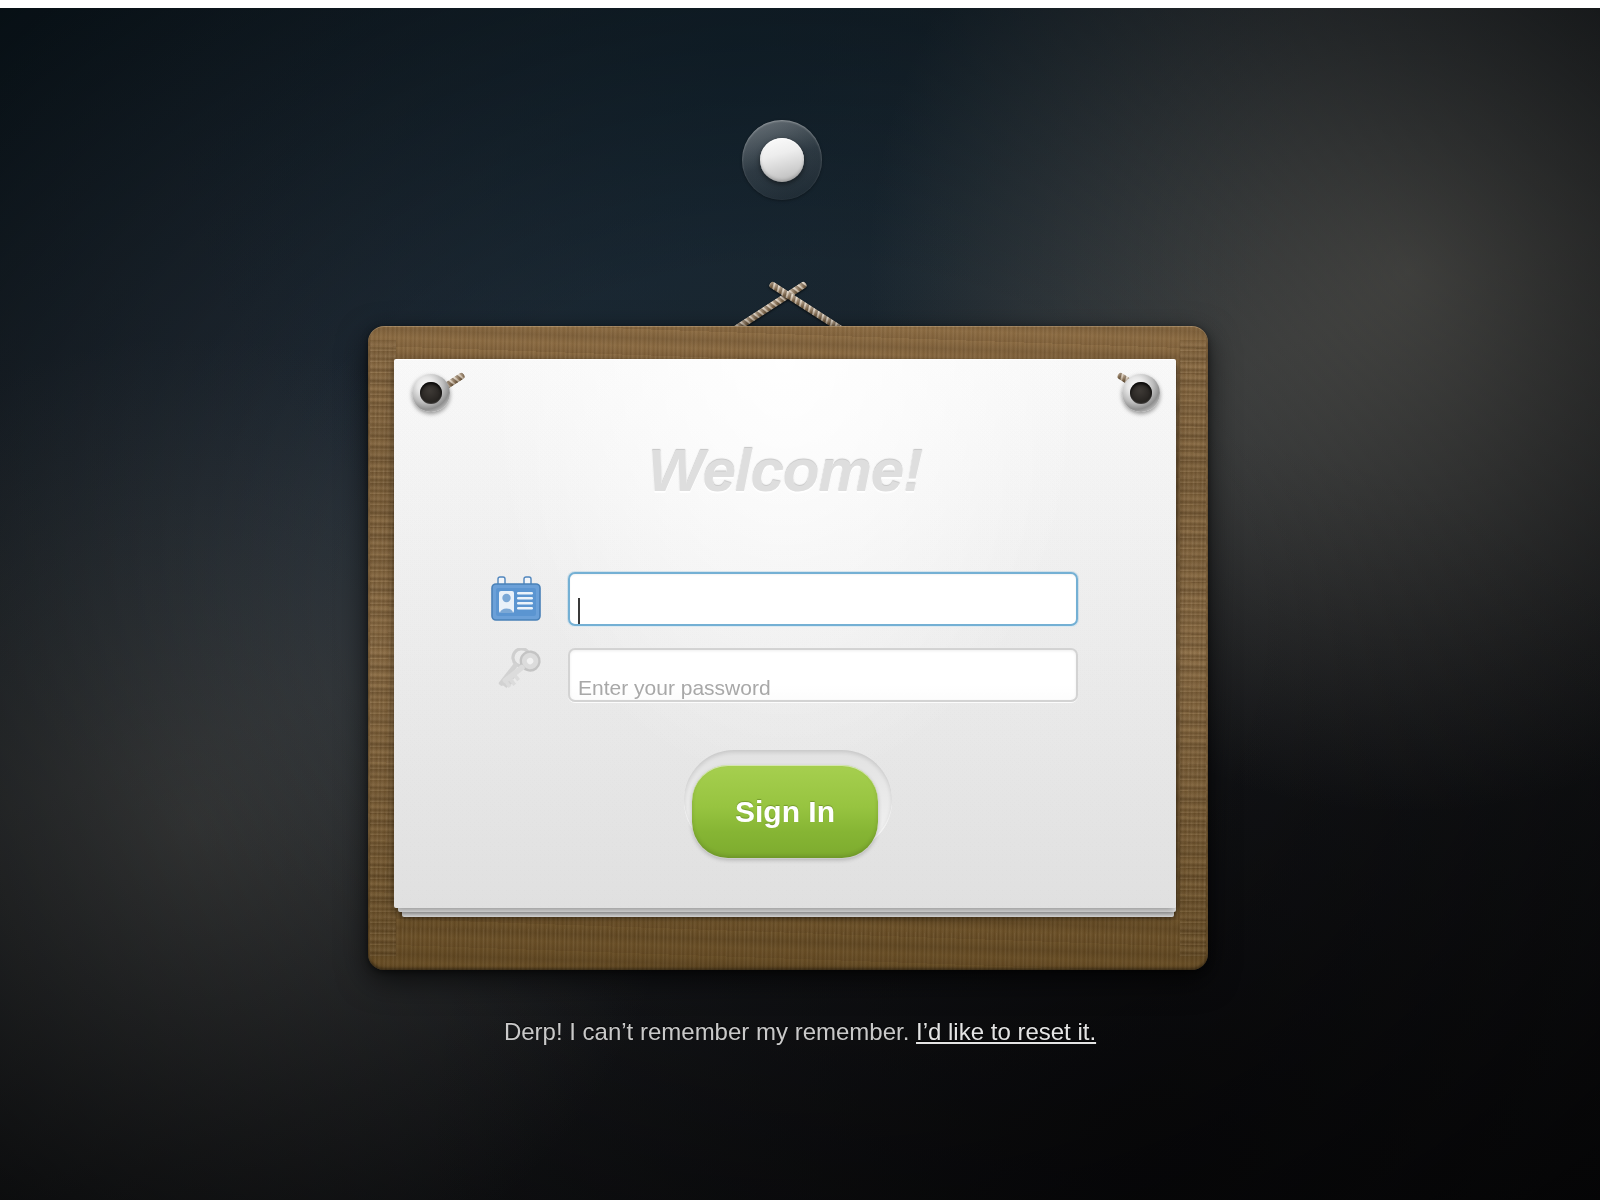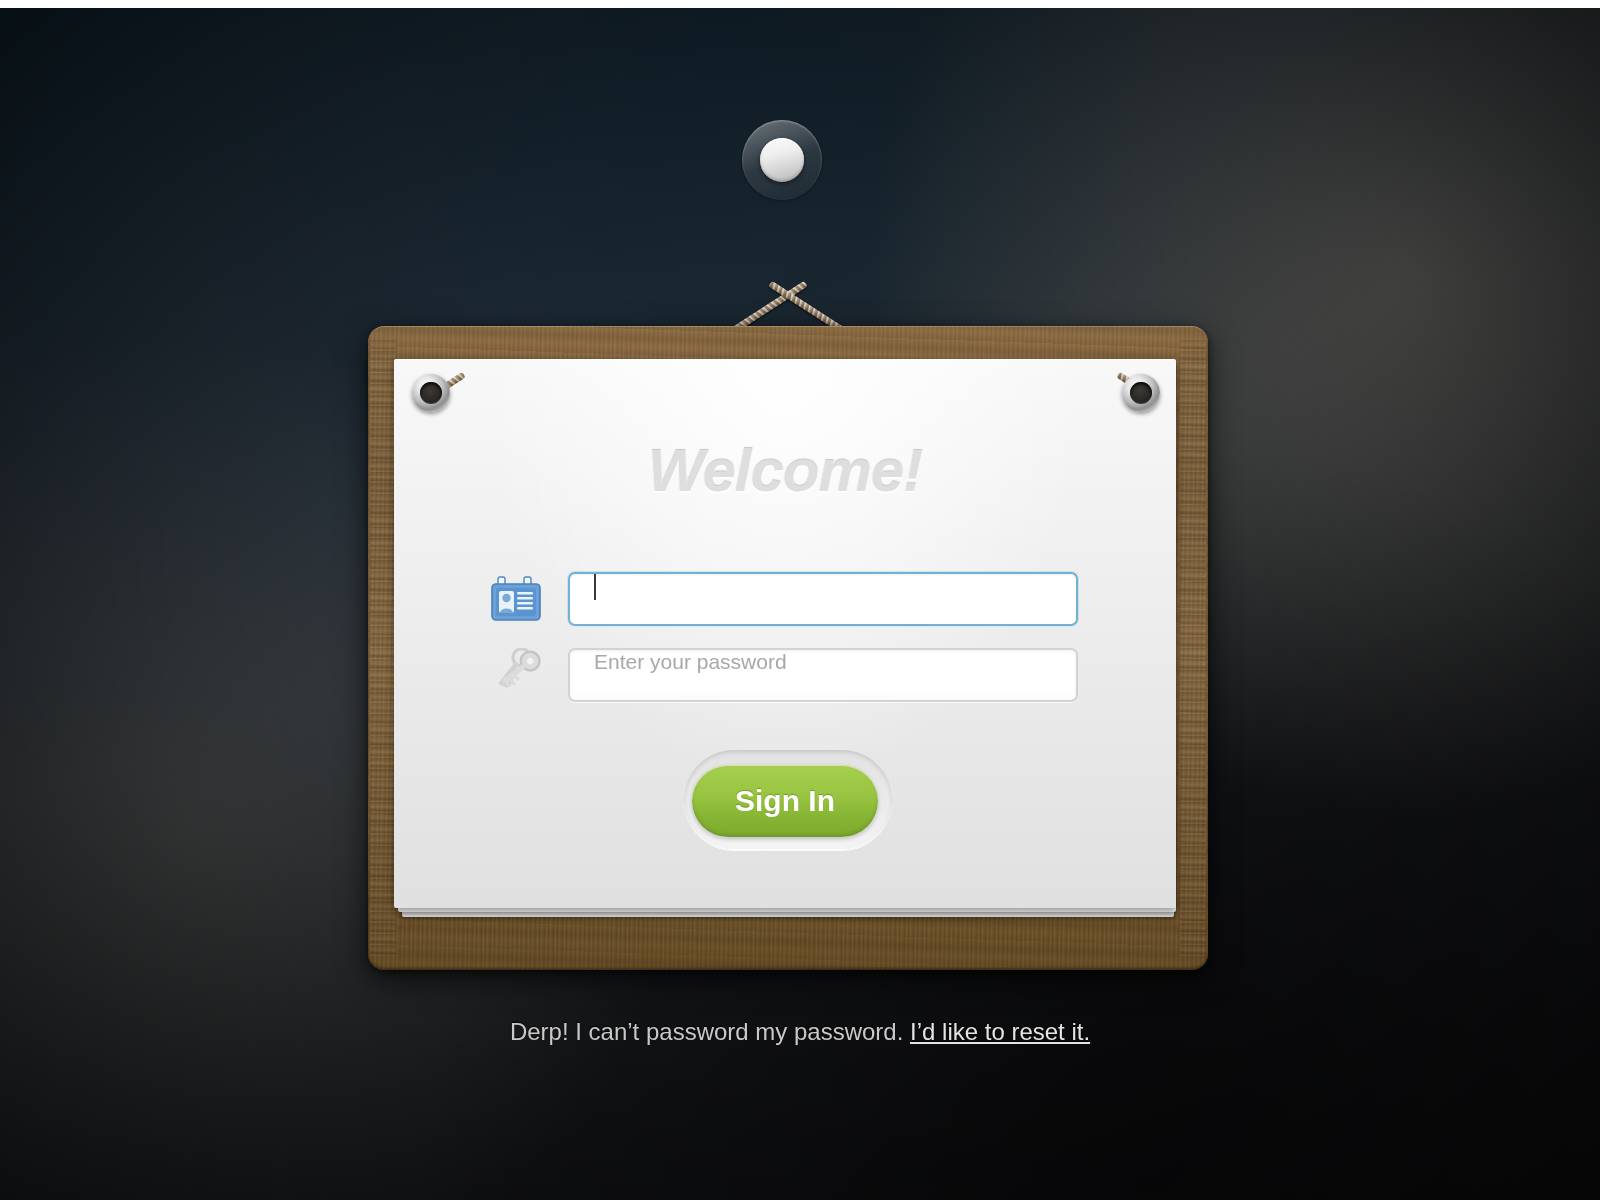--- a/index.html
+++ b/index.html
@@ -239,22 +239,22 @@
 
   .field {
     width: 510px;
     height: 54px;
     border-radius: 7px;
     border: 2px solid #d3d3d3;
     background: linear-gradient(to bottom, #ffffff 0%, #ffffff 70%, #fcfcfc 100%);
     box-shadow: inset 0 1px 3px rgba(0,0,0,0.07),
                 0 1px 0 rgba(255,255,255,0.85);
     display: flex;
-    align-items: flex-start;
-    padding: 0 24px;
+    align-items: flex-end;
+    padding: 0 8px;
     font-size: 21px;
     color: #9b9b9b;
   }
   .field.focused {
     border-color: #74b0d4;
     box-shadow: inset 0 1px 2px rgba(0,0,0,0.05),
                 0 0 0 1px rgba(116,176,212,0.25),
                 0 1px 0 rgba(255,255,255,0.9);
     background: #ffffff;
   }
@@ -274,21 +274,21 @@
     border-radius: 50px;
     background: linear-gradient(to bottom, #e2e2e2 0%, #ebebeb 55%, #f4f4f4 100%);
     box-shadow: inset 0 2px 4px rgba(0,0,0,0.13),
                 inset 0 -1px 0 rgba(255,255,255,0.95),
                 0 1px 0 rgba(255,255,255,0.8);
     z-index: 10;
   }
   .btn-signin {
     position: absolute;
     left: 692px; top: 757px;
-    width: 186px; height: 72px;
+    width: 186px; height: 93px;
     border: none;
     border-radius: 36px;
     cursor: pointer;
     background: linear-gradient(to bottom, #a6cf4f 0%, #97c440 45%, #86b534 72%, #7dab2e 100%);
     box-shadow: inset 0 1px 0 rgba(255,255,255,0.55),
                 inset 0 -2px 4px rgba(0,0,0,0.14),
                 0 2px 4px rgba(0,0,0,0.22),
                 0 1px 0 rgba(255,255,255,0.6);
     color: #ffffff;
     font-family: "Liberation Sans", sans-serif;
@@ -384,17 +384,17 @@
     </span>
     <div class="field">
       <span class="ph">Enter your password</span>
     </div>
   </div>
 
   <div class="btn-well"></div>
   <button class="btn-signin">Sign In</button>
 
   <div class="footer">
-    <span>Derp! I can’t password my password.</span>
+    <span>Derp! I can’t remember my remember.</span>
     <a href="#">I’d like to reset it.</a>
   </div>
 
 </div>
 
 </body></html>

